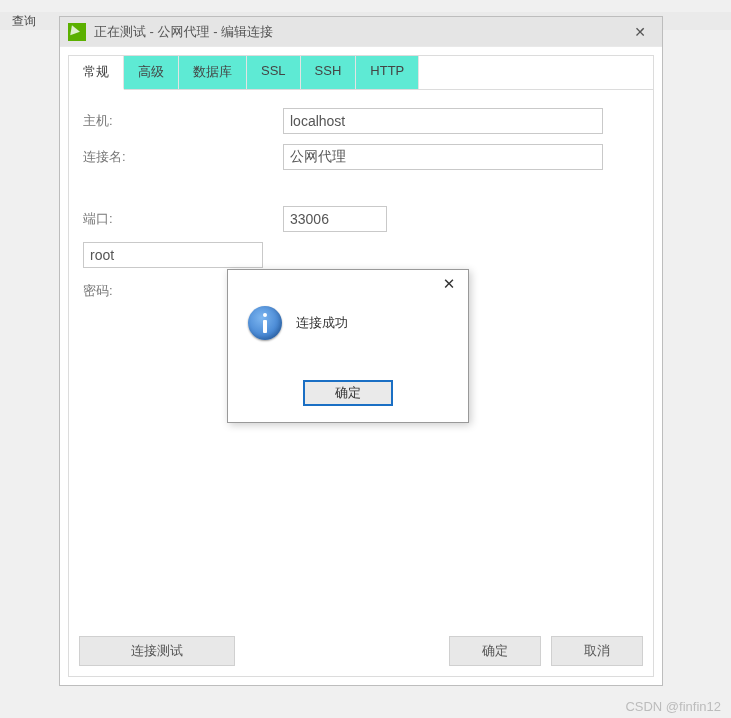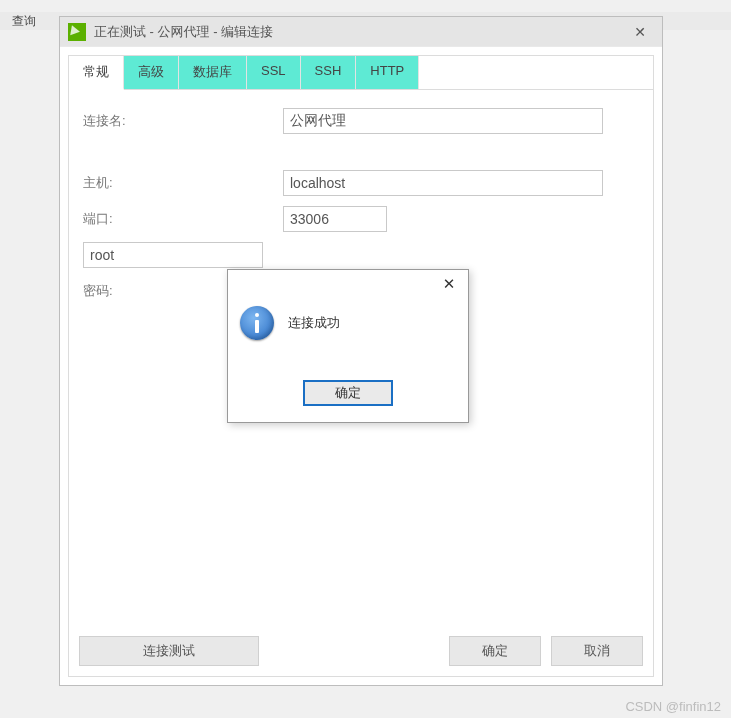--- a/index.html
+++ b/index.html
@@ -135,21 +135,21 @@
       min-width: 92px;
       background: #e8e8e8;
       border: 1px solid #d0d0d0;
       color: #555;
       font-size: 13px;
       cursor: pointer;
       display: flex;
       align-items: center;
       justify-content: center;
     }
-    .btn.wide { width: 180px; }
+    .btn.wide { width: 156px; }
     .spacer { flex: 1; }
     .modal {
       position: absolute;
       left: 227px;
       top: 269px;
       width: 242px;
       height: 154px;
       background: #fff;
       border: 1px solid #999;
       box-shadow: 2px 2px 8px rgba(0,0,0,0.2);
@@ -167,21 +167,21 @@
       font-size: 15px;
       color: #333;
       cursor: pointer;
       width: 22px;
       text-align: center;
     }
     .modal-body {
       flex: 1;
       display: flex;
       align-items: flex-start;
-      padding: 6px 12px;
+      padding: 6px 20px;
     }
     .info-icon {
       width: 34px;
       height: 34px;
       border-radius: 50%;
       background: radial-gradient(circle at 40% 35%, #7db6f0, #2368c0);
       box-shadow: inset -2px -2px 4px rgba(0,0,0,0.2), 0 1px 2px rgba(0,0,0,0.4);
       position: relative;
       margin-right: 14px;
       flex-shrink: 0;
@@ -253,27 +253,27 @@
     <div class="tabs">
       <div class="tab active">常规</div>
       <div class="tab">高级</div>
       <div class="tab">数据库</div>
       <div class="tab">SSL</div>
       <div class="tab">SSH</div>
       <div class="tab">HTTP</div>
     </div>
 
     <div class="form-area">
+      <div class="form-row">
+        <div class="form-label">主机:</div>
+        <input class="form-input w-long" value="localhost" style="">
+      </div>
       <div class="form-row gap">
         <div class="form-label">连接名:</div>
         <input class="form-input w-long" value="公网代理" style="">
-      </div>
-      <div class="form-row">
-        <div class="form-label">主机:</div>
-        <input class="form-input w-long" value="localhost" style="">
       </div>
       <div class="form-row">
         <div class="form-label">端口:</div>
         <input class="form-input w-xshort" value="33006" style="">
       </div>
       <div class="form-row">
         <input class="form-input w-short" value="root" style="">
       </div>
       <div class="form-row">
         <div class="form-label">密码:</div>

